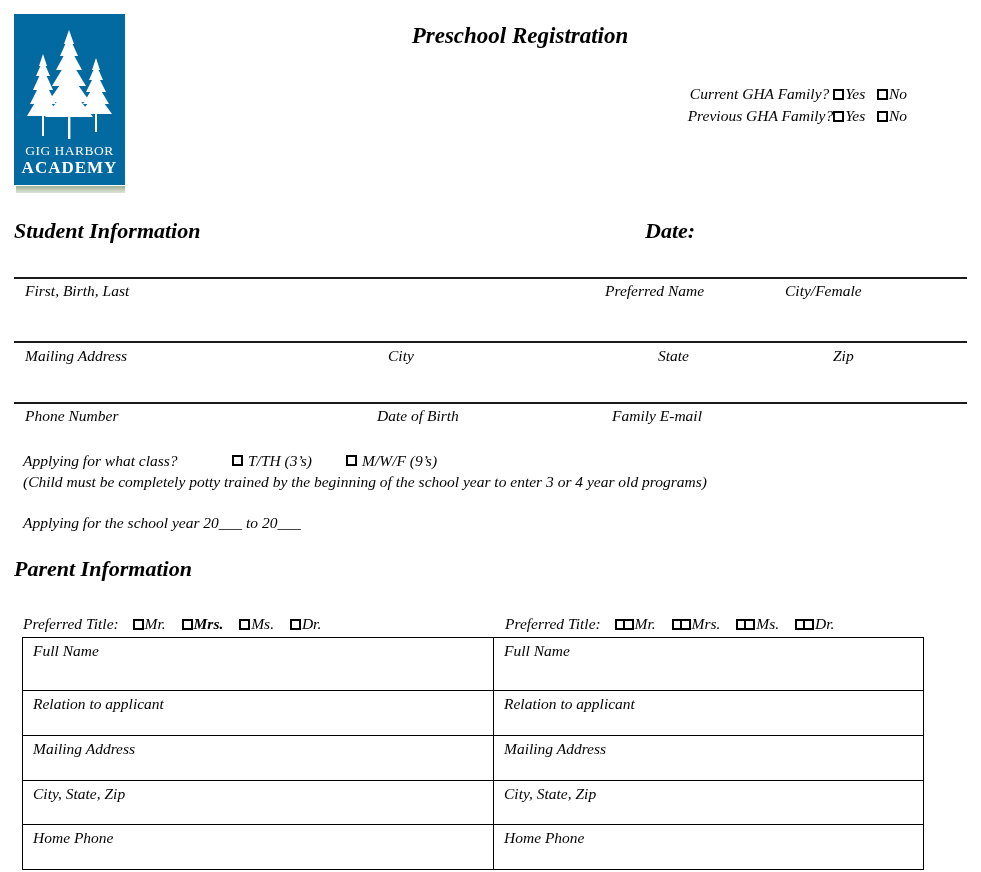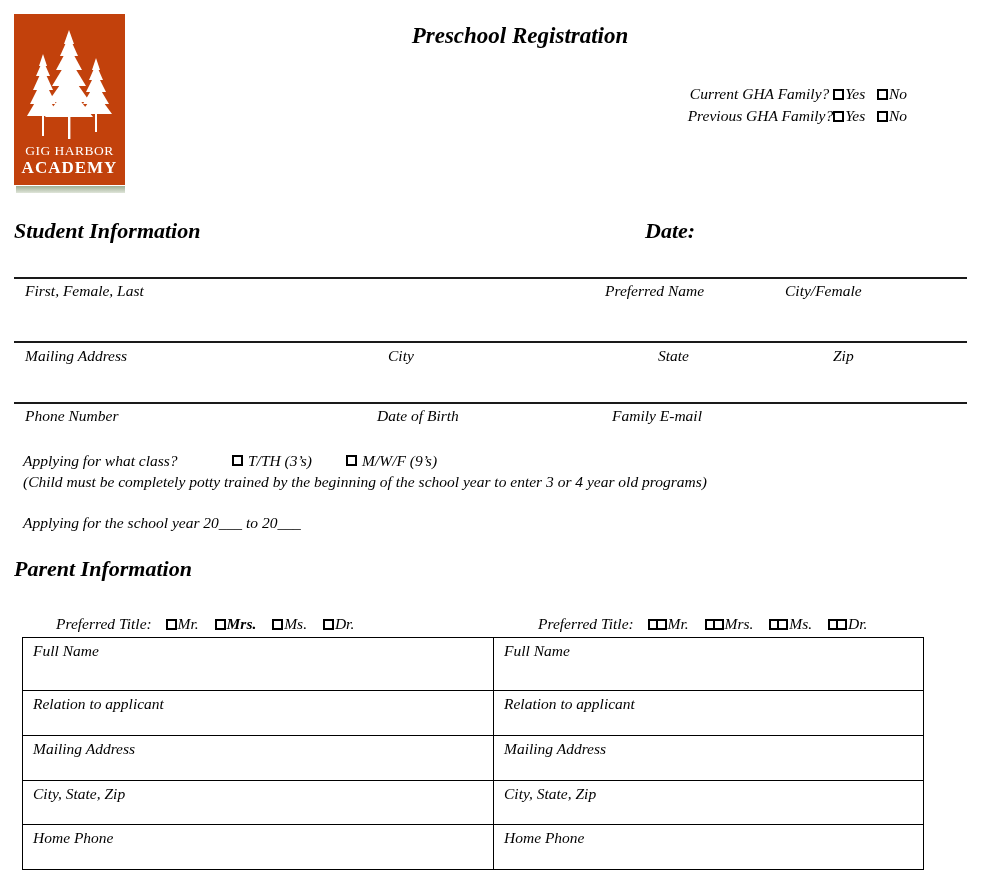--- a/index.html
+++ b/index.html
@@ -33,21 +33,21 @@
   .famq .qline { white-space:nowrap; }
   
   .cb {
     display:inline-block; width:11px; height:11px; border:2px solid #000;
     background:#fff; vertical-align:-1px; margin-right:1px;
   }
   .cb2 { margin-left:-4px; }
   
   .opt { position:absolute; font-style:italic; font-size:15.5px; white-space:nowrap; }
   
-  .ptgroup { position:absolute; top:615px; font-style:italic; font-size:15.5px; white-space:nowrap;margin-left:33px; }
+  .ptgroup { position:absolute; top:615px; font-style:italic; font-size:15.5px; white-space:nowrap; }
   .ptgroup .ptlabel { margin-right:10px; }
   .ptgroup .ptitem { margin-right:12px; }
   
   .ptable {
     position:absolute; left:22px; top:637px; width:902px; height:233px;
     border:1.5px solid #000; display:grid;
     grid-template-columns:470px auto;
     grid-template-rows:52px 45px 45px 44px auto;
   }
   .ptable .cell {
@@ -55,21 +55,21 @@
     font-style:italic; font-size:15.5px;
   }
   .ptable .cell.r0 { border-top:none; }
   .ptable .cell.c1 { border-left:1.5px solid #000; }
 </style>
 </head>
 <body>
 
 <div class="page">
 
-  <div class="logo-box" style="background:#c2410c;">
+  <div class="logo-box" style="background:#0369a1;">
     <svg class="logo-trees" viewBox="0 0 111 171" xmlns="http://www.w3.org/2000/svg">
 
       <g fill="#ffffff">
         <rect x="54" y="95" width="2.4" height="30"></rect>
         <polygon points="55,16 50,30 60,30"></polygon>
         <polygon points="55,22 46,42 64,42"></polygon>
         <polygon points="55,32 42,56 68,56"></polygon>
         <polygon points="55,44 38,72 72,72"></polygon>
         <polygon points="55,58 34,88 76,88"></polygon>
         <polygon points="55,72 31,103 79,103"></polygon>
@@ -109,21 +109,21 @@
     <div class="qline">
       <span>Previous GHA Family?</span><span class="cb"></span><span>Yes</span>&nbsp;&nbsp;
       <span class="cb"></span><span>No</span>
     </div>
   </div>
 
   <div class="heading" style="left:14px; top:218px;">Student Information</div>
   <div class="heading" style="left:645px; top:218px;">Date:</div>
 
   <div class="rule" style="left:14px; top:277px; width:953px;"></div>
-  <div class="lbl" style="left:25px; top:282px;">First, Female, Last</div>
+  <div class="lbl" style="left:25px; top:282px;">First, Birth, Last</div>
   <div class="lbl" style="left:605px; top:282px;">Preferred Name</div>
   <div class="lbl" style="left:785px; top:282px;">City/Female</div>
 
   <div class="rule" style="left:14px; top:341px; width:953px;"></div>
   <div class="lbl" style="left:25px; top:347px;">Mailing Address</div>
   <div class="lbl" style="left:388px; top:347px;">City</div>
   <div class="lbl" style="left:658px; top:347px;">State</div>
   <div class="lbl" style="left:833px; top:347px;">Zip</div>
 
   <div class="rule" style="left:14px; top:402px; width:953px;"></div>

